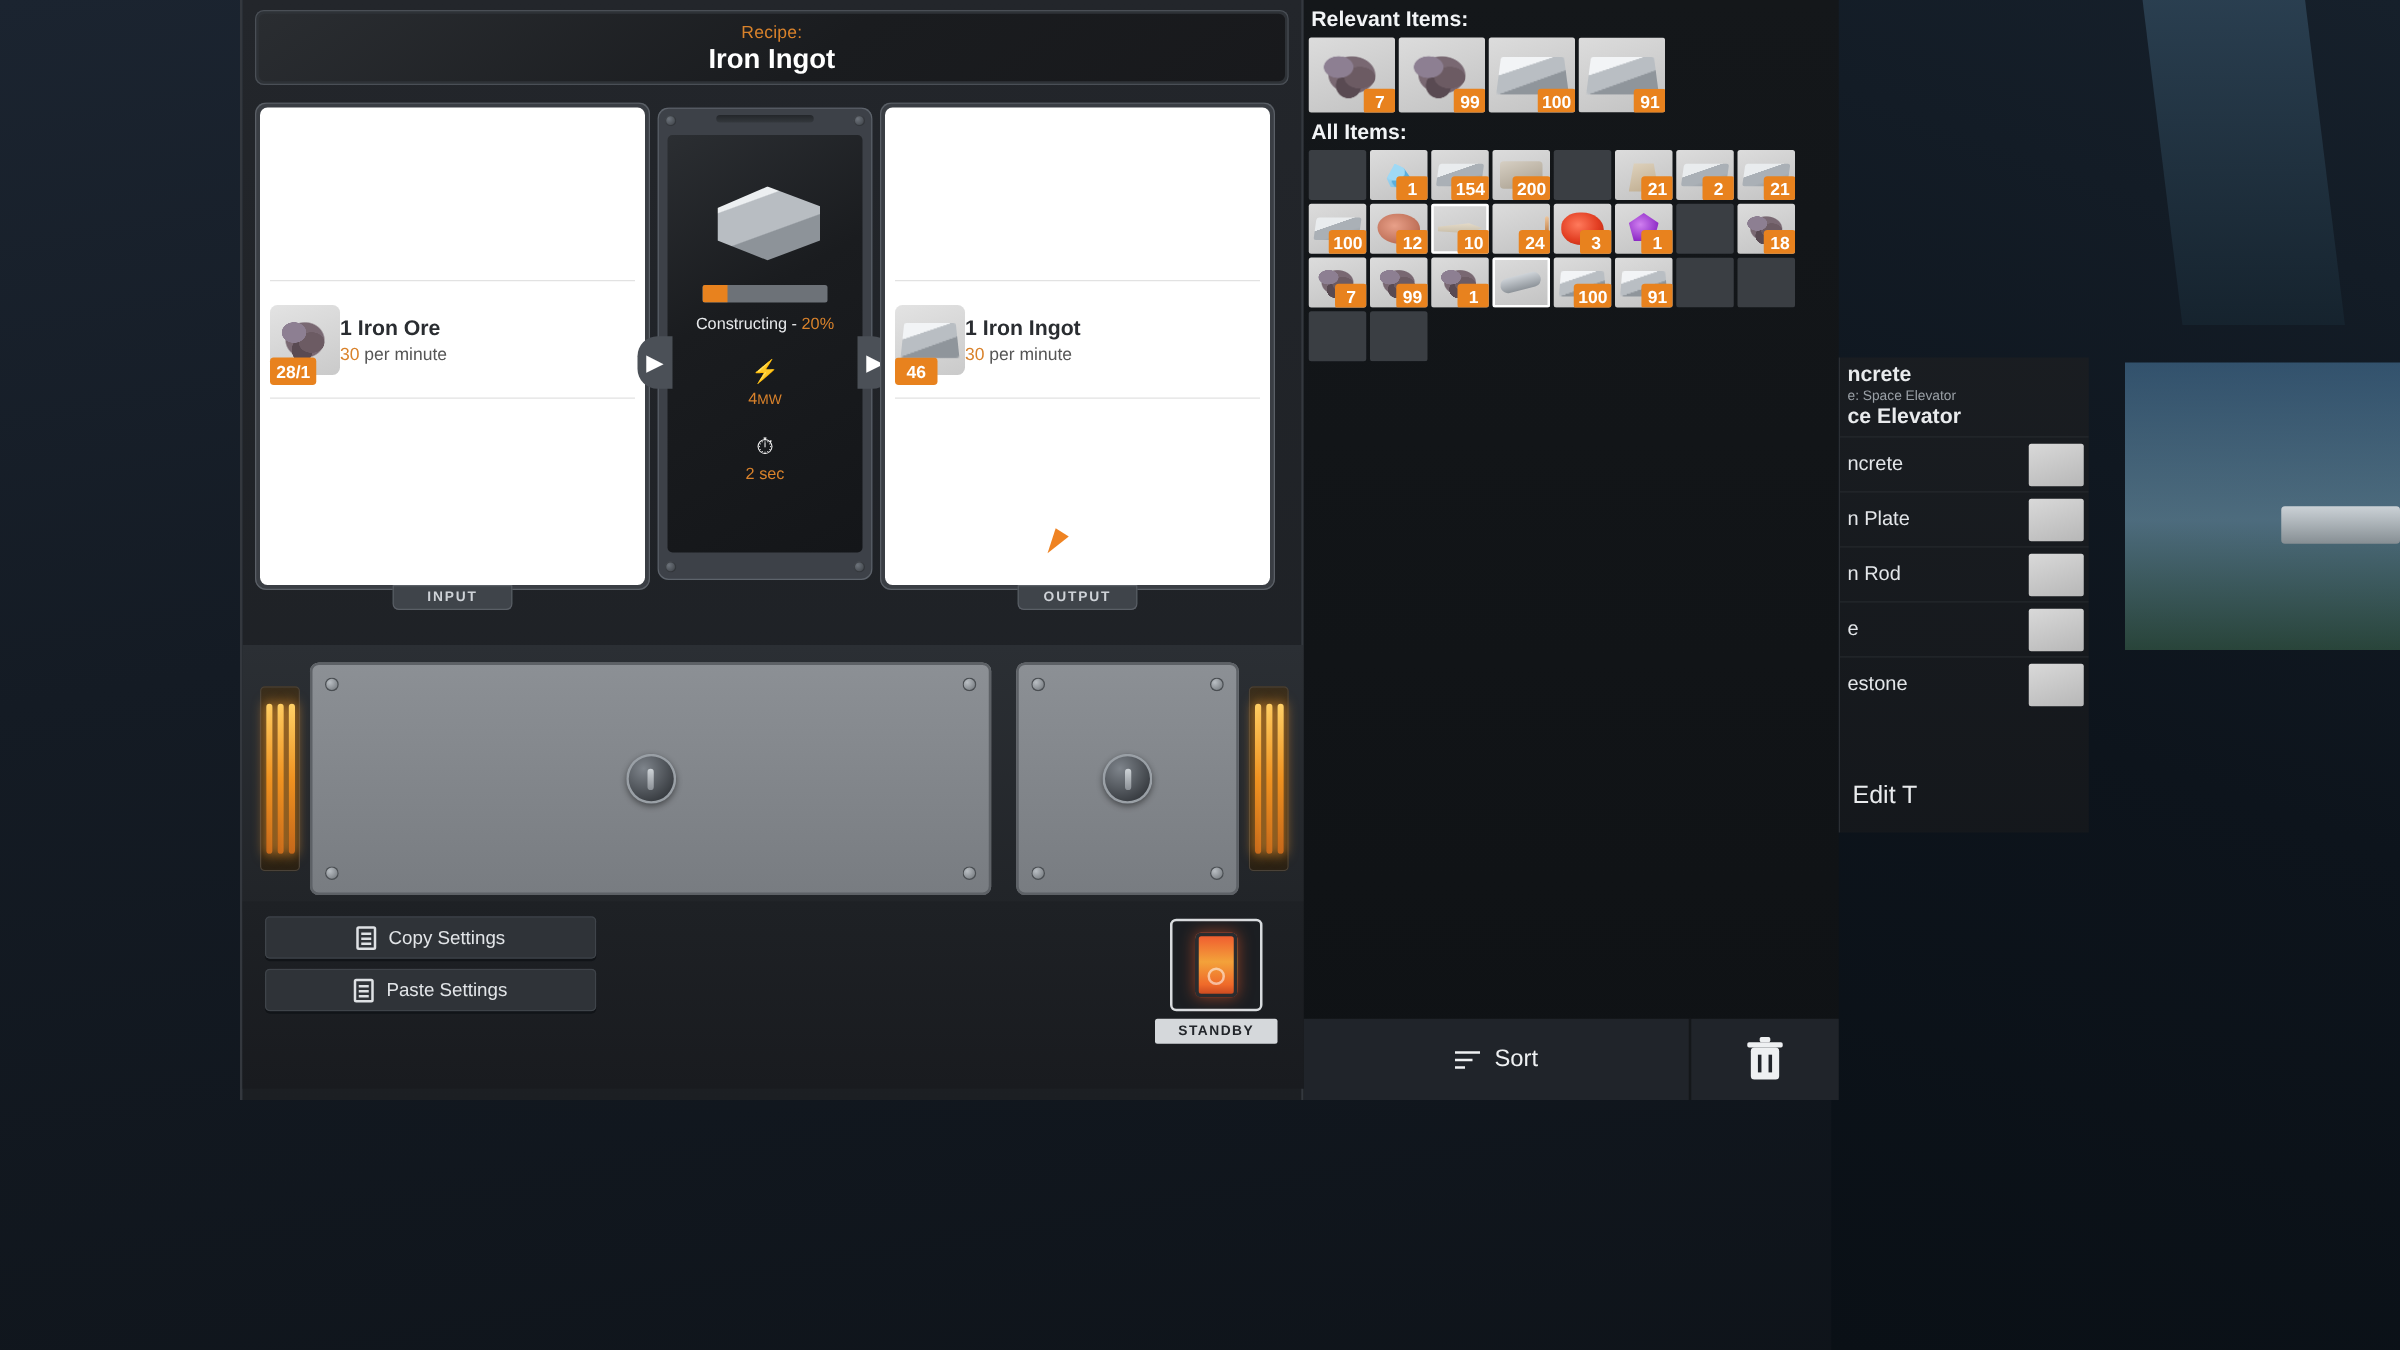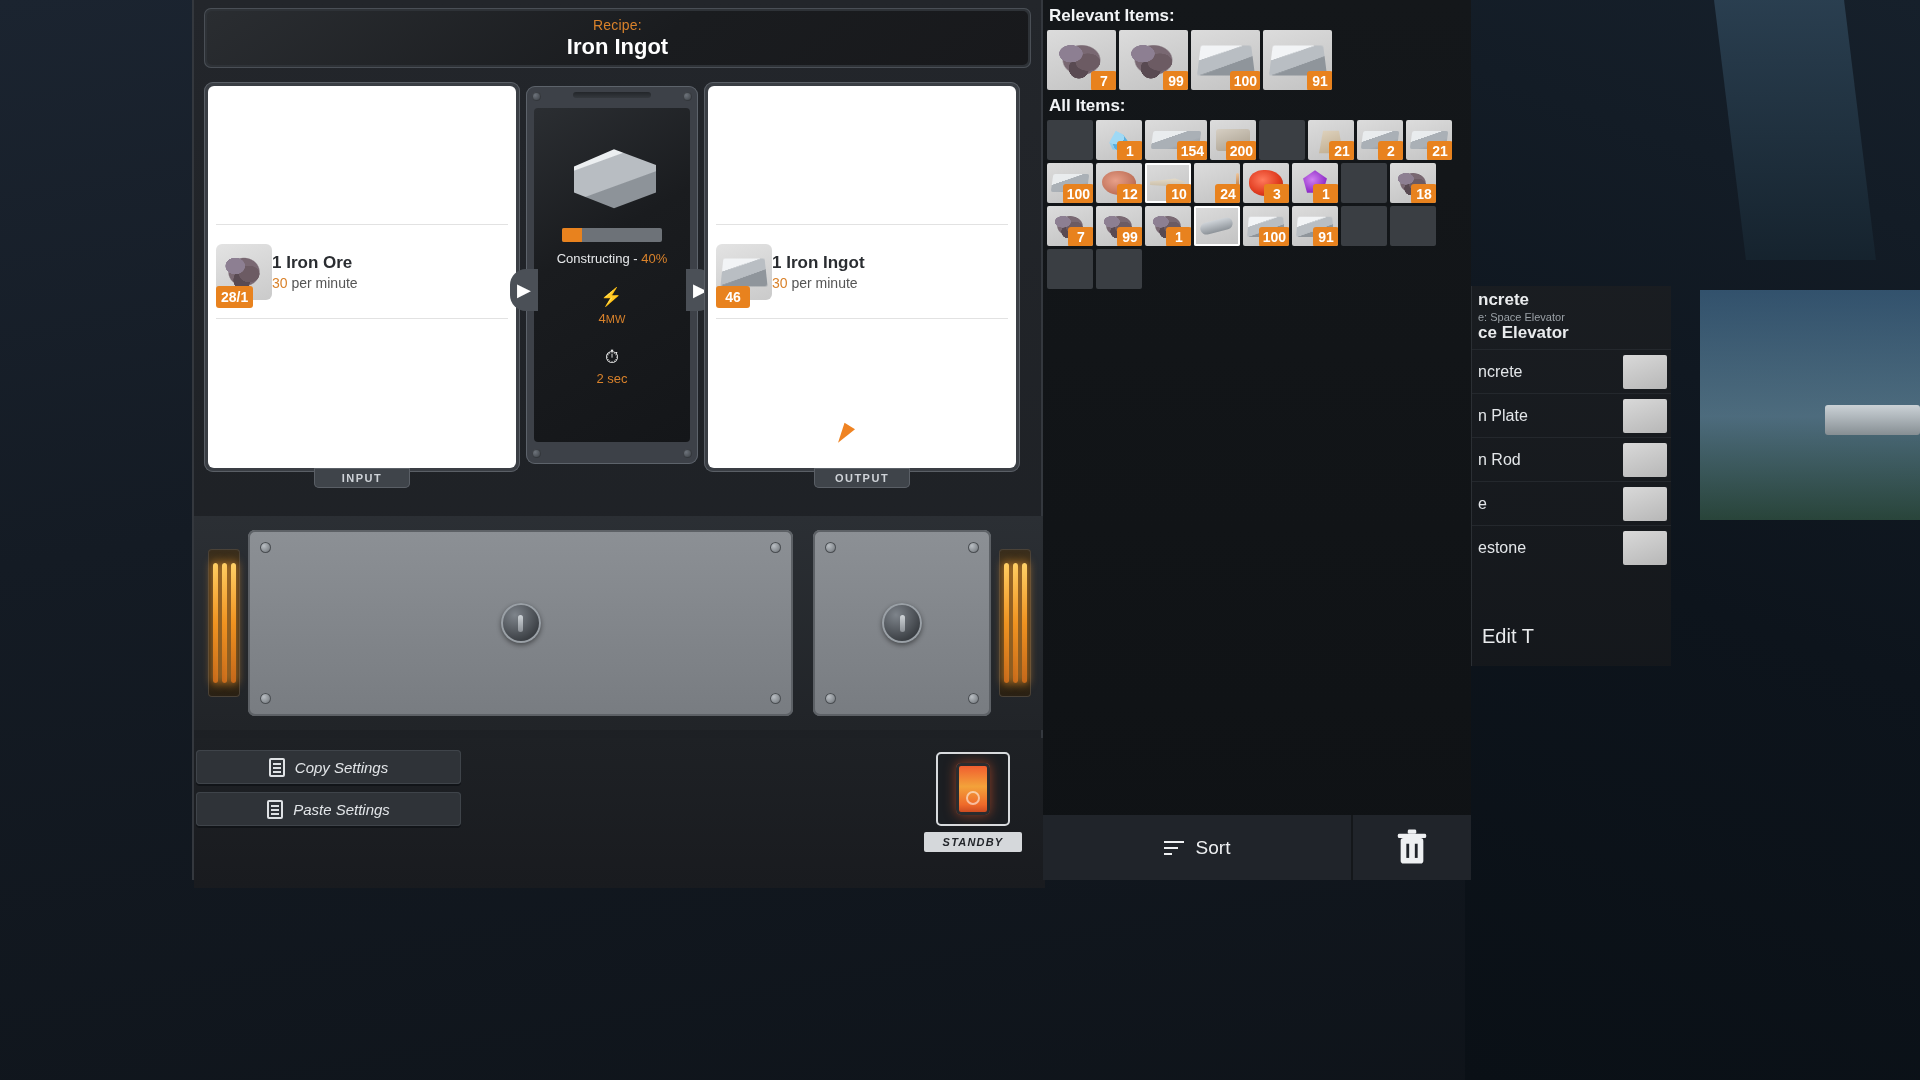--- a/index.html
+++ b/index.html
@@ -226,24 +226,23 @@
     background:linear-gradient(180deg,#cfd4d8,#8b9096);
   }
   .plate-screw{
     position:absolute; width:11px; height:11px; border-radius:50%;
     background:radial-gradient(circle at 35% 35%,#b9bec3,#61666b);
     box-shadow:inset 0 0 0 1px #4a4e52;
   }
 
   
   .footer{
-    position:absolute; left:0; top:738px; width:851px; height:150px;
+    position:absolute; left:0; top:721px; width:851px; height:150px;
     background:linear-gradient(180deg,#1e2125,#191b1f);
-    padding:12px 2px;
-    font-style:italic;
+    padding:12px 18px;
   }
   .settings-btn{
     width:265px; height:34px; margin-bottom:8px;
     background:#2f3338; border-radius:4px;
     box-shadow:inset 0 0 0 1px #3f444a, 0 2px 0 #111418;
     display:flex; align-items:center; justify-content:center; gap:10px;
     color:#e2e5e8; font-size:15px; cursor:pointer;
   }
   .clip-ico{ width:16px; height:19px; position:relative; flex:none; }
   .clip-ico:before{
@@ -471,21 +470,21 @@
       <div class="screw" style="right:6px;bottom:6px"></div>
 
       <div class="center-screen">
         <div class="machine-thumb">
           <div class="thumb-machine"></div>
         </div>
         <div class="progress-bar">
           <div class="progress-fill" id="progfill" style="width: 20%;"></div>
         </div>
         <div class="constructing">
-          <span>Constructing</span><span> - </span><span class="pct">40%</span>
+          <span>Constructing</span><span> - </span><span class="pct">20%</span>
         </div>
         <div class="stat-ico">⚡</div>
         <div class="stat-val">
           <span>4</span><span class="unit">MW</span>
         </div>
         <div class="stat-ico">⏱</div>
         <div class="stat-val">
           <span>2</span>
           <span>sec</span>
         </div>
@@ -588,21 +587,21 @@
       </div>
     </div>
 
   <div class="inv-head">All Items:</div>
   <div class="item-grid" id="all-grid">
       <div class="cell empty" style="width: 46px; height: 40px;"></div>
       <div class="cell" style="width: 46px; height: 40px;">
         <div class="blue-crystal"></div>
         <div class="qty">1</div>
       </div>
-      <div class="cell" style="width: 62px; height: 40px;">
+      <div class="cell" style="width: 46px; height: 40px;">
         <div class="plate-item"></div>
         <div class="qty">154</div>
       </div>
       <div class="cell" style="width: 46px; height: 40px;">
         <div class="concrete-item"></div>
         <div class="qty">200</div>
       </div>
       <div class="cell empty" style="width: 46px; height: 40px;"></div>
       <div class="cell" style="width: 46px; height: 40px;">
         <div class="bag-item"></div>

